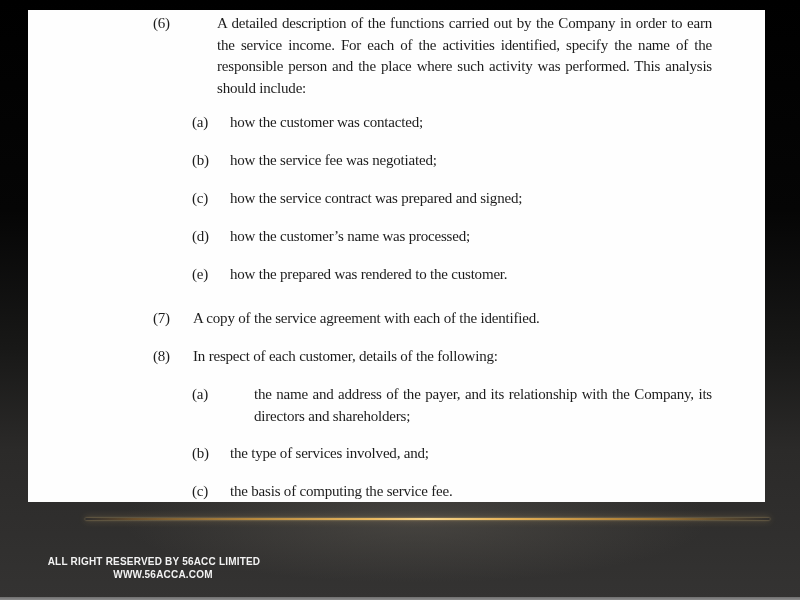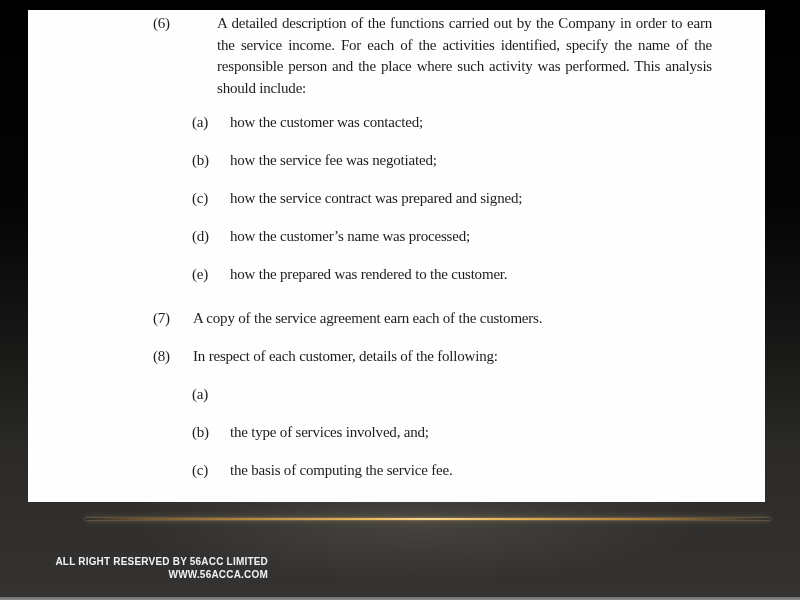--- a/index.html
+++ b/index.html
@@ -47,21 +47,21 @@
   .just{text-align:justify;margin-left:24px;}
   .mt3{margin-top:3px;}
   .mt13{margin-top:13px;}
   .mt16{margin-top:16px;}
   .mt16h{margin-top:16.5px;}
   .mt22{margin-top:22.5px;}
   
   .footer{
     position:absolute;left:40px;top:555px;width:228px;
     color:#f2f2f2;font-family:"Liberation Sans", sans-serif;
-    font-size:10px;font-weight:bold;line-height:13px;text-align:right;
+    font-size:10px;font-weight:bold;line-height:13px;text-align:center;
     letter-spacing:0.2px;
   }
   .footer .line2{padding-left:18px;}
 </style>
 </head>
 <body>
 
 <div class="frame"></div>
 <div class="gold-line"></div>
 <div class="bottom-strip"></div>
@@ -90,30 +90,31 @@
       <span class="marker">(d)</span>
       <div class="text">how the customer’s name was processed;</div>
     </div>
     <div class="row sub mt16h">
       <span class="marker">(e)</span>
       <div class="text">how the prepared was rendered to the customer.</div>
     </div>
 
     <div class="row main mt22">
       <span class="marker">(7)</span>
-      <div class="text">A copy of the service agreement earn each of the customers.</div>
+      <div class="text">A copy of the service agreement with each of the identified.</div>
     </div>
 
     <div class="row main mt16h">
       <span class="marker">(8)</span>
       <div class="text">In respect of each customer, details of the following:</div>
     </div>
 
     <div class="row sub mt16h">
       <span class="marker">(a)</span>
+      <div class="text just">the name and address of the payer, and its relationship with the Company, its directors and shareholders;</div>
     </div>
     <div class="row sub mt16">
       <span class="marker">(b)</span>
       <div class="text">the type of services involved, and;</div>
     </div>
     <div class="row sub mt16h">
       <span class="marker">(c)</span>
       <div class="text">the basis of computing the service fee.</div>
     </div>
 

